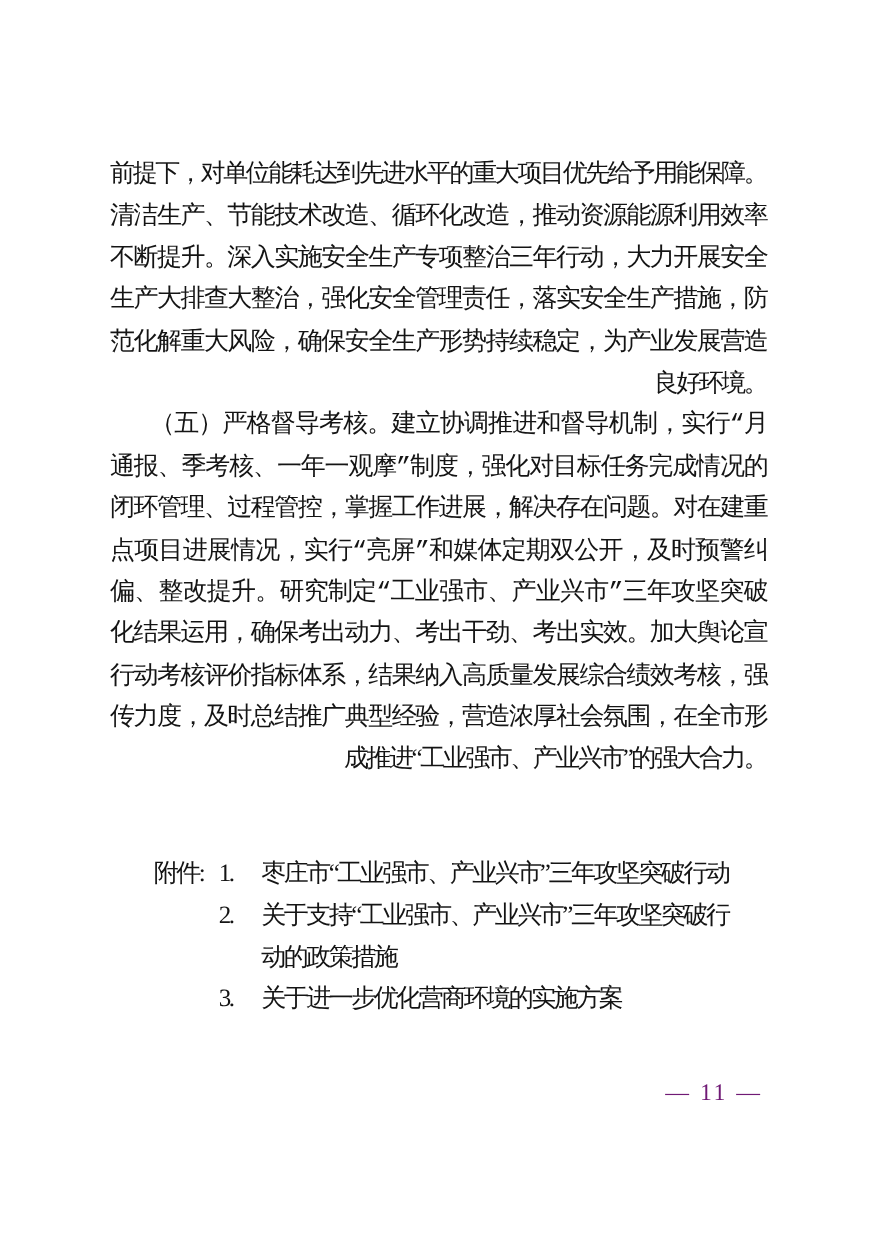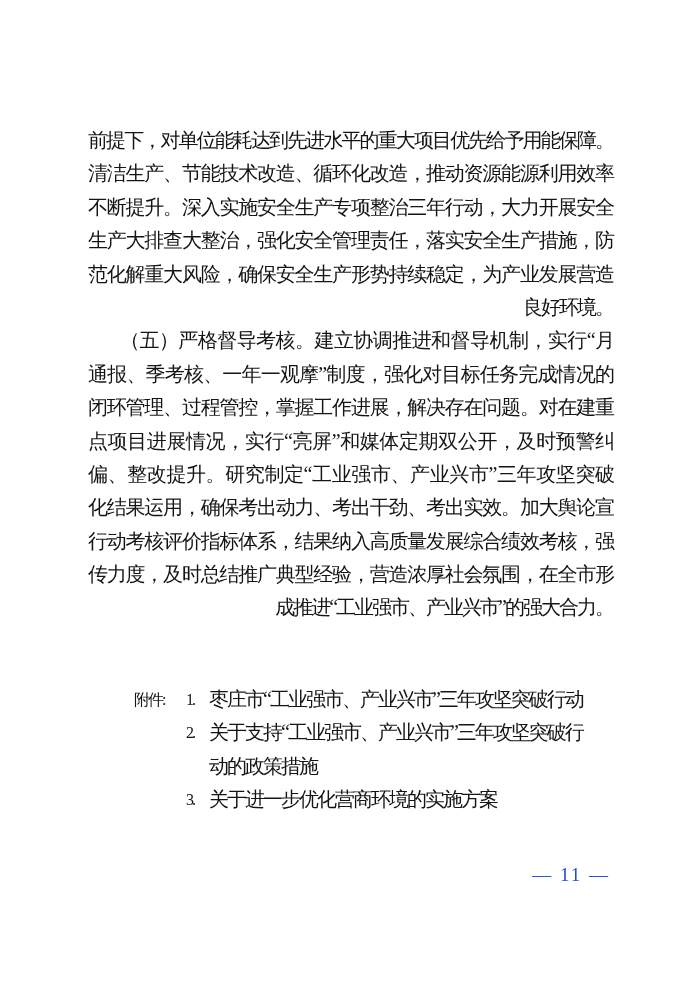--- a/index.html
+++ b/index.html
@@ -27,55 +27,55 @@
     height: 33.4px;
     line-height: 33.4px;
     font-size: 20px;
     letter-spacing: -2px;
     white-space: normal;
     text-align: right;
   }
   .line.j {
     text-align: justify;
     text-align-last: justify;
+    font-family: Liberation Mono, monospace;
   }
   .line.ind {
     text-indent: 32px;
   }
   .attachments {
     position: absolute;
     left: 88px;
     top: 683px;
     width: 560px;
   }
   .att-item {
     display: grid;
     grid-template-columns: 52px 34px 1fr;
     margin-left: 35px;
   }
   .att-item .cell {
-    font-size: 16px;
+    font-size: 20px;
     letter-spacing: -2px;
     line-height: 33.4px;
-    margin-left: 11px;
   }
   .att-lines div {
     font-size: 20px;
     letter-spacing: -2px;
     line-height: 33.4px;
     height: 33.4px;
   }
   .pagenum {
     position: absolute;
     top: 860px;
     right: 90px;
     font-size: 19px;
     letter-spacing: 2px;
     line-height: 30px;
-    color: #1d4ed8;
+    color: #701a75;
   }
 </style>
 </head>
 <body>
 
 <div class="page">
 
   <div class="textblock">
 
     <div class="line j">前提下，对单位能耗达到先进水平的重大项目优先给予用能保障。</div>

